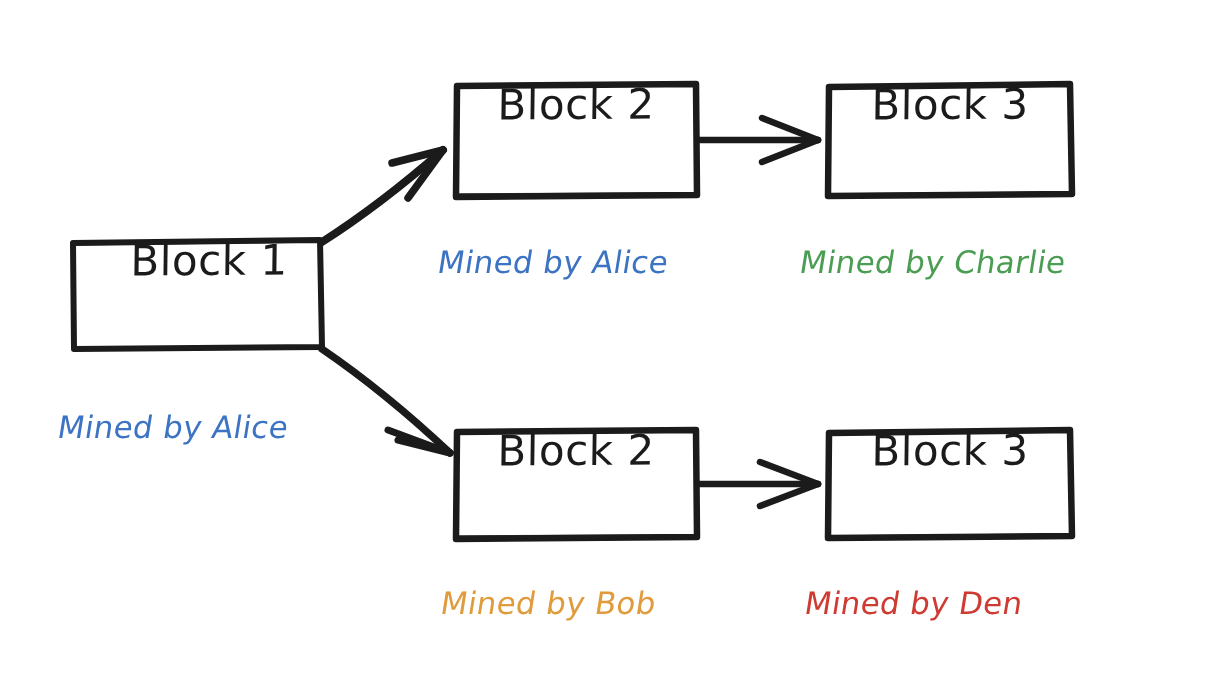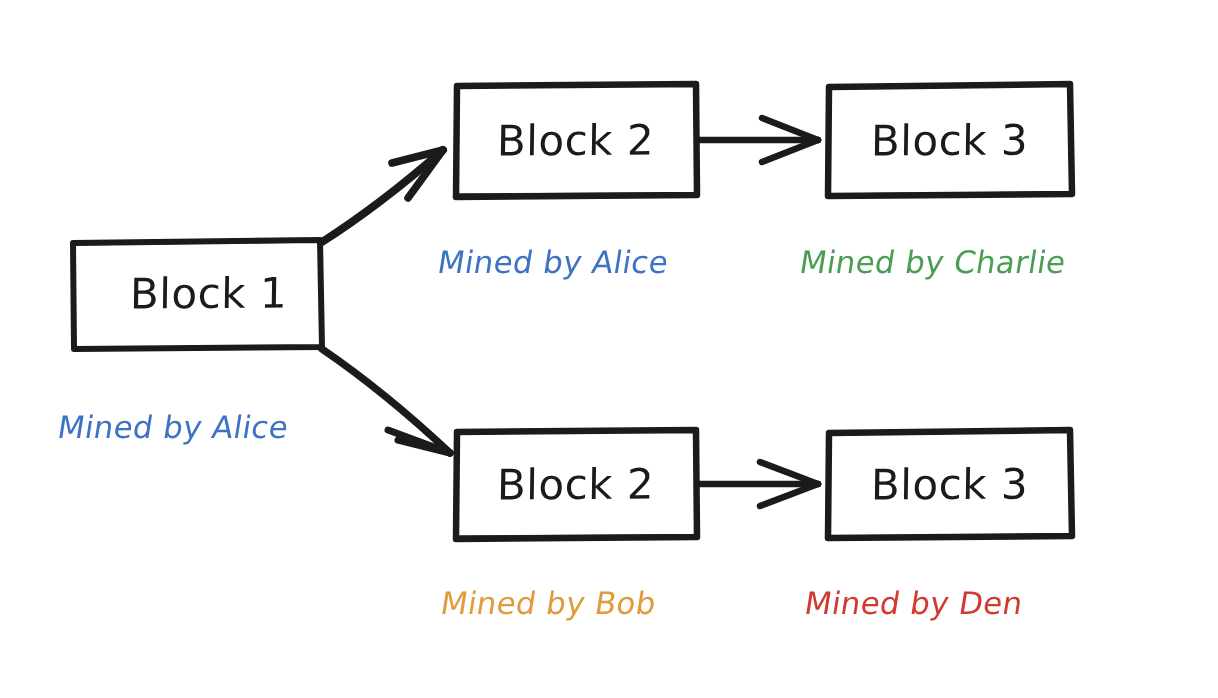--- a/index.html
+++ b/index.html
@@ -23,21 +23,20 @@
   #sketch-layer {
     position: absolute;
     left: 0;
     top: 0;
     width: 1218px;
     height: 698px;
   }
   .block-node {
     position: absolute;
     display: flex;
-    align-items: center;
     justify-content: center;
     box-sizing: border-box;
   }
   .block-label {
     font-family: "DejaVu Sans", sans-serif;
     font-size: 42px;
     font-weight: 400;
     color: #1b1b1b;
     letter-spacing: 0.5px;
     white-space: nowrap;

